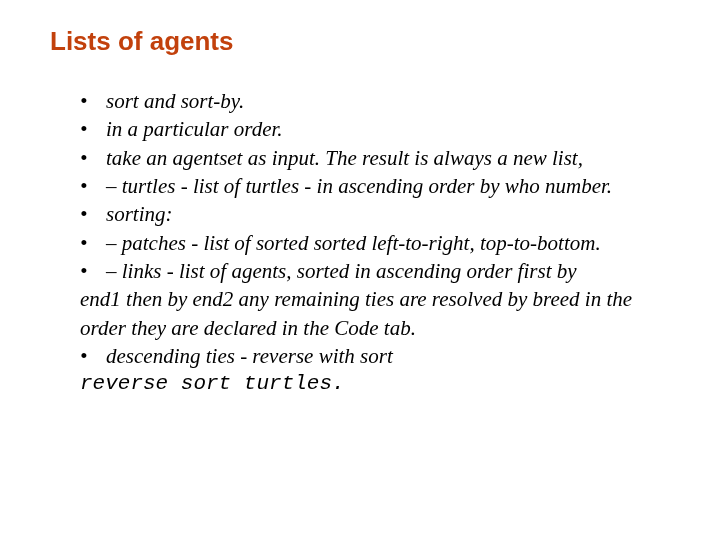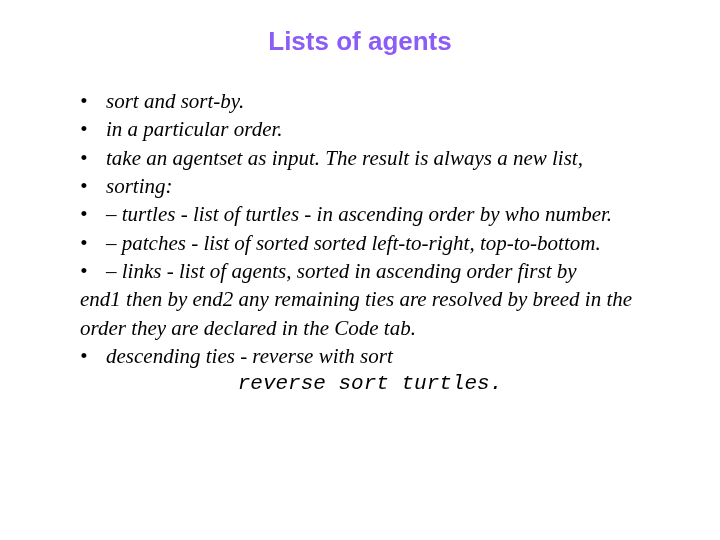--- a/index.html
+++ b/index.html
@@ -14,22 +14,21 @@
   .slide {
     box-sizing: border-box;
     width: 720px;
     height: 540px;
     padding: 20px 50px 20px 50px;
   }
   .title {
     font-family: Arial, Helvetica, sans-serif;
     font-weight: bold;
     font-size: 26px;
-    color: #8b5cf6;
-    text-align: center;
+    color: #c2410c;
     margin: 6px 0 30px 0;
   }
   ul.bullets {
     list-style: none;
     margin: 0;
     padding: 0 10px 0 30px;
     font-size: 21px;
     line-height: 1.35;
     font-style: italic;
   }
@@ -46,35 +45,34 @@
   }
   .outdent {
     margin-left: -26px;
     display: block;
   }
   .mono {
     font-family: "Courier New", Courier, monospace;
     font-size: 21px;
     margin-left: -26px;
     display: block;
-    text-align: center;
   }
 </style>
 </head>
 <body>
 
 <div class="slide">
   <div class="title">Lists of agents</div>
 
   <ul class="bullets">
     <li>sort and sort-by.</li>
     <li>in a particular order.</li>
     <li>take an agentset as input. The result is always a new list,</li>
+    <li>– turtles - list of turtles - in ascending order by who number.</li>
     <li>sorting:</li>
-    <li>– turtles - list of turtles - in ascending order by who number.</li>
     <li>– patches -  list of sorted sorted left-to-right, top-to-bottom.</li>
     <li>
       <span>– links - list of agents, sorted in ascending order first by</span>
       <span class="outdent">end1 then by end2 any remaining ties are resolved by breed in the order they are declared in the Code tab.</span>
     </li>
     <li>
       <span>descending ties - reverse with sort</span>
       <span class="mono">reverse sort turtles.</span>
     </li>
   </ul>

